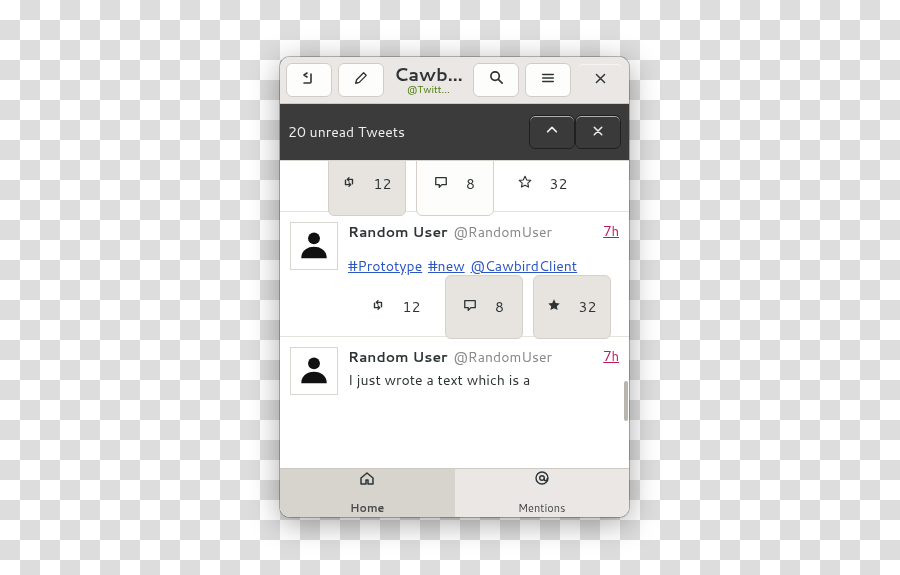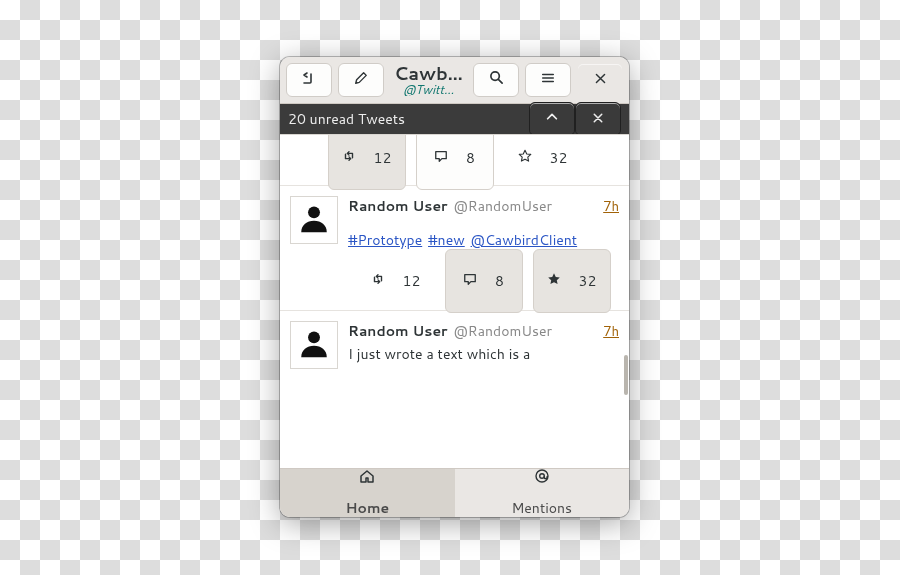--- a/index.html
+++ b/index.html
@@ -48,24 +48,23 @@
     line-height: 1.1;
     min-width: 0;
     overflow: hidden;
   }
   .hb-title .app {
     font-weight: 700;
     font-size: 18px;
     white-space: nowrap;
   }
   .hb-title .sub {
-    font-size: 12px;
-    color: #0f766e;
+    font-size: 10px;
+    color: #4d7c0f;
     white-space: nowrap;
-    font-style: italic;
   }
   .btn {
     height: 32px;
     min-width: 32px;
     padding: 0 6px;
     border-radius: 6px;
     background: #fdfdfc;
     border: 1px solid #d0ccc7;
     display: inline-flex;
     align-items: center;
@@ -80,21 +79,21 @@
     background: transparent;
     border-color: transparent;
   }
   .btn.dark {
     background: #3a3a3a;
     border: 1px solid #202020;
     color: #eee;
   }
   
   .revealer {
-    height: 30px;
+    height: 56px;
     background: #3b3b3b;
     color: #eee;
     display: flex;
     align-items: center;
     padding: 0 8px;
   }
   .revealer .text { flex: 1; font-size: 14px; }
   
   .content {
     flex: 1;
@@ -158,43 +157,43 @@
     width: 46px;
     height: 46px;
     border: 1px solid #d9d6d1;
     background: #fff;
     display: flex;
     align-items: center;
     justify-content: center;
     flex-shrink: 0;
   }
   .tweet-body { flex: 1; min-width: 0; }
-  .tweet-head { display: flex; align-items: center; gap: 6px; }
+  .tweet-head { display: flex; align-items: flex-start; gap: 6px; }
   .tweet-head .name { font-weight: 700; }
   .tweet-head .handle { color: #888; }
   .tweet-head .spacer { flex: 1; }
-  .tweet-head .time { color: #a16207; text-decoration: underline; font-size: 13px; }
+  .tweet-head .time { color: #be185d; text-decoration: underline; font-size: 13px; }
   .tweet-text { margin-top: 4px; line-height: 1.35; }
   .tweet-links { margin-top: 14px; }
   .tweet-links a { color: #2a55c5; text-decoration: underline; margin-right: 2px; cursor: pointer; }
   .tweet .actions { border-bottom: none; margin-top: 8px; padding-bottom: 10px; }
   
   .switcher {
     height: 48px;
     background: #eae7e4;
     border-top: 1px solid #cfc9c3;
     display: flex;
   }
   .sw-item {
     flex: 1;
     display: flex;
     flex-direction: column;
     align-items: center;
     justify-content: center;
-    font-size: 14px;
+    font-size: 11px;
     color: #4a4a4a;
     gap: 14px;
     cursor: pointer;
   }
   .sw-item.active {
     background: #d7d3cd;
     font-weight: 700;
   }
   .sw-item .ic { height: 16px; display:flex; align-items:center; justify-content:center; }
 </style>

